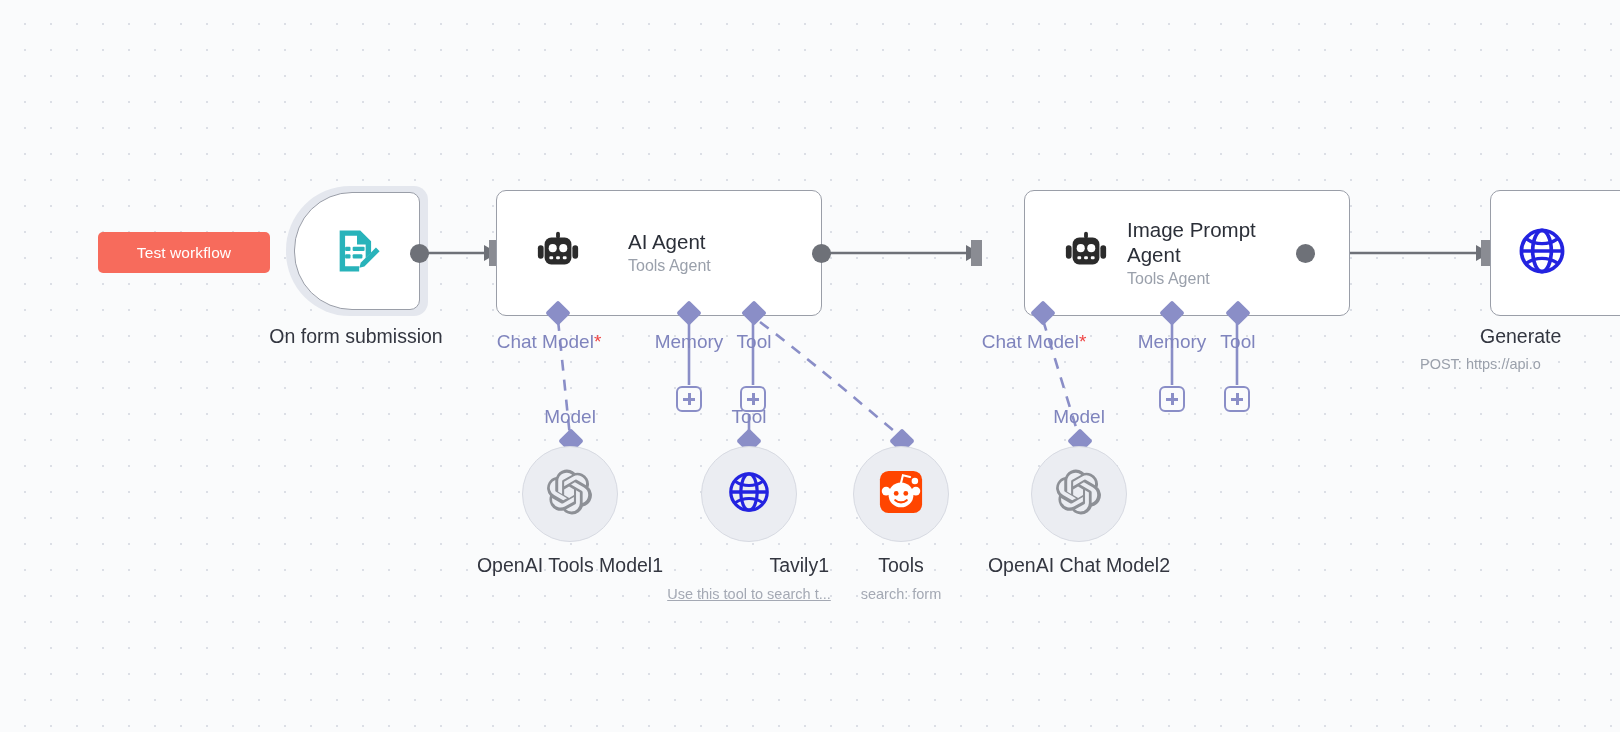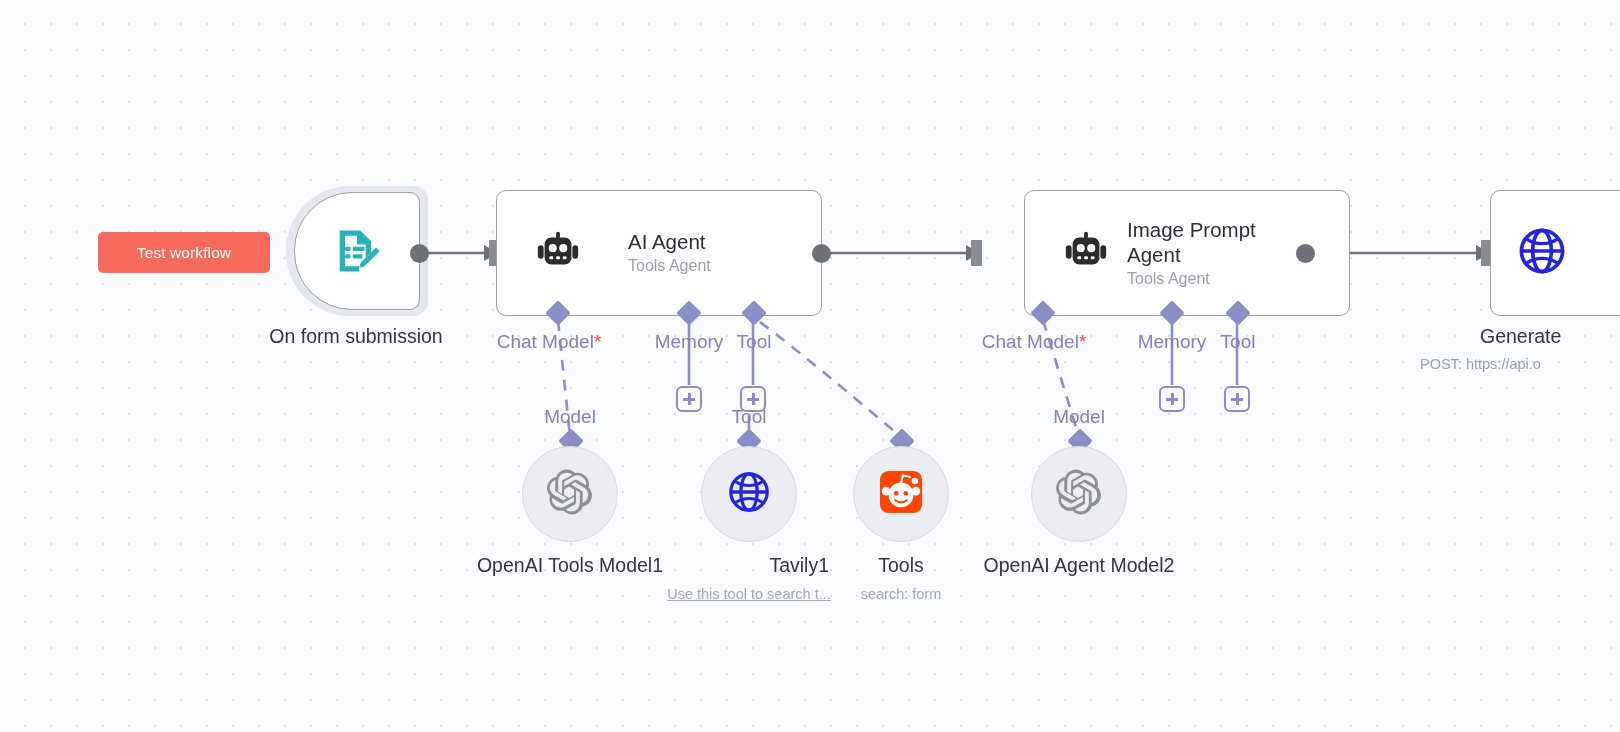--- a/index.html
+++ b/index.html
@@ -419,15 +419,15 @@
   <div class="subnode-sub" style="left:841px; top:586px; width:120px;">search: form</div>
 
   <div class="port-diamond" style="left:1071px; top:432px;"></div>
   <div class="subnode" style="left:1031px; top:446px;">
     <span>
       <svg viewBox="0 0 48 48">
         <path d="M43.2 19.6a11.8 11.8 0 0 0-1-9.7 11.9 11.9 0 0 0-12.9-5.7A11.9 11.9 0 0 0 9.6 8.3a11.8 11.8 0 0 0-7.9 5.7 11.9 11.9 0 0 0 1.5 14 11.8 11.8 0 0 0 1 9.7 11.9 11.9 0 0 0 12.9 5.7 11.8 11.8 0 0 0 8.9 4 11.9 11.9 0 0 0 11.4-8.3 11.8 11.8 0 0 0 7.9-5.7 11.9 11.9 0 0 0-1.5-14Zm-17.7 24.8a8.9 8.9 0 0 1-5.7-2.1l.3-.2 9.4-5.4a1.5 1.5 0 0 0 .8-1.3V22.2l4 2.3v10.9a8.9 8.9 0 0 1-8.8 9Zm-19-8.1a8.8 8.8 0 0 1-1.1-6l.3.2 9.4 5.4a1.5 1.5 0 0 0 1.5 0l11.5-6.6v4.6L18.6 39a8.9 8.9 0 0 1-12.1-3.3ZM4 15.3a8.8 8.8 0 0 1 4.6-3.9v11.1a1.5 1.5 0 0 0 .8 1.3l11.5 6.6-4 2.3-9.5-5.5A8.9 8.9 0 0 1 4 15.3Zm32.6 7.6-11.5-6.7 4-2.3 9.5 5.5a8.9 8.9 0 0 1-1.4 16v-11.2a1.5 1.5 0 0 0-.7-1.3Zm4-6-.3-.2-9.3-5.5a1.5 1.5 0 0 0-1.6 0l-11.5 6.7v-4.6l9.5-5.5a8.9 8.9 0 0 1 13.2 9.2Zm-24.9 9.1-4-2.3V12.8a8.9 8.9 0 0 1 14.6-6.8l-.3.2-9.4 5.4a1.5 1.5 0 0 0-.8 1.3Zm2.2-4.7 5.1-3 5.2 3v5.9l-5.1 3-5.2-3Z" fill="#8d9096"></path>
       </svg>
     </span>
   </div>
-  <div class="subnode-cap" style="left:959px; top:554px; width:240px;">OpenAI Agent Model2</div>
+  <div class="subnode-cap" style="left:959px; top:554px; width:240px;">OpenAI Chat Model2</div>
 
 </div>
 
 </body></html>

